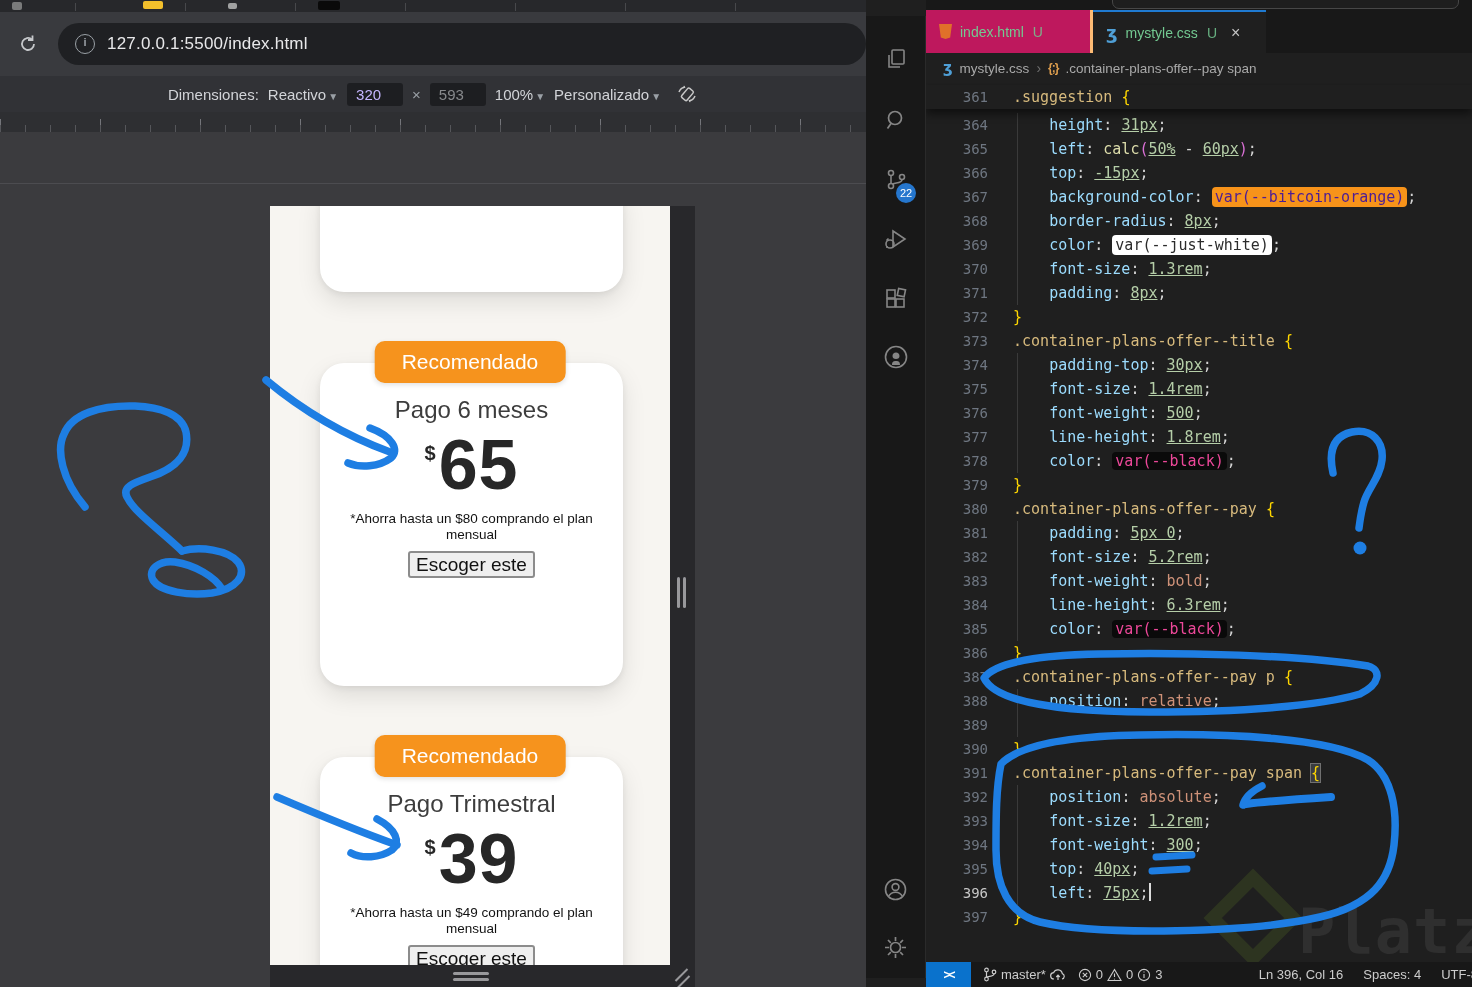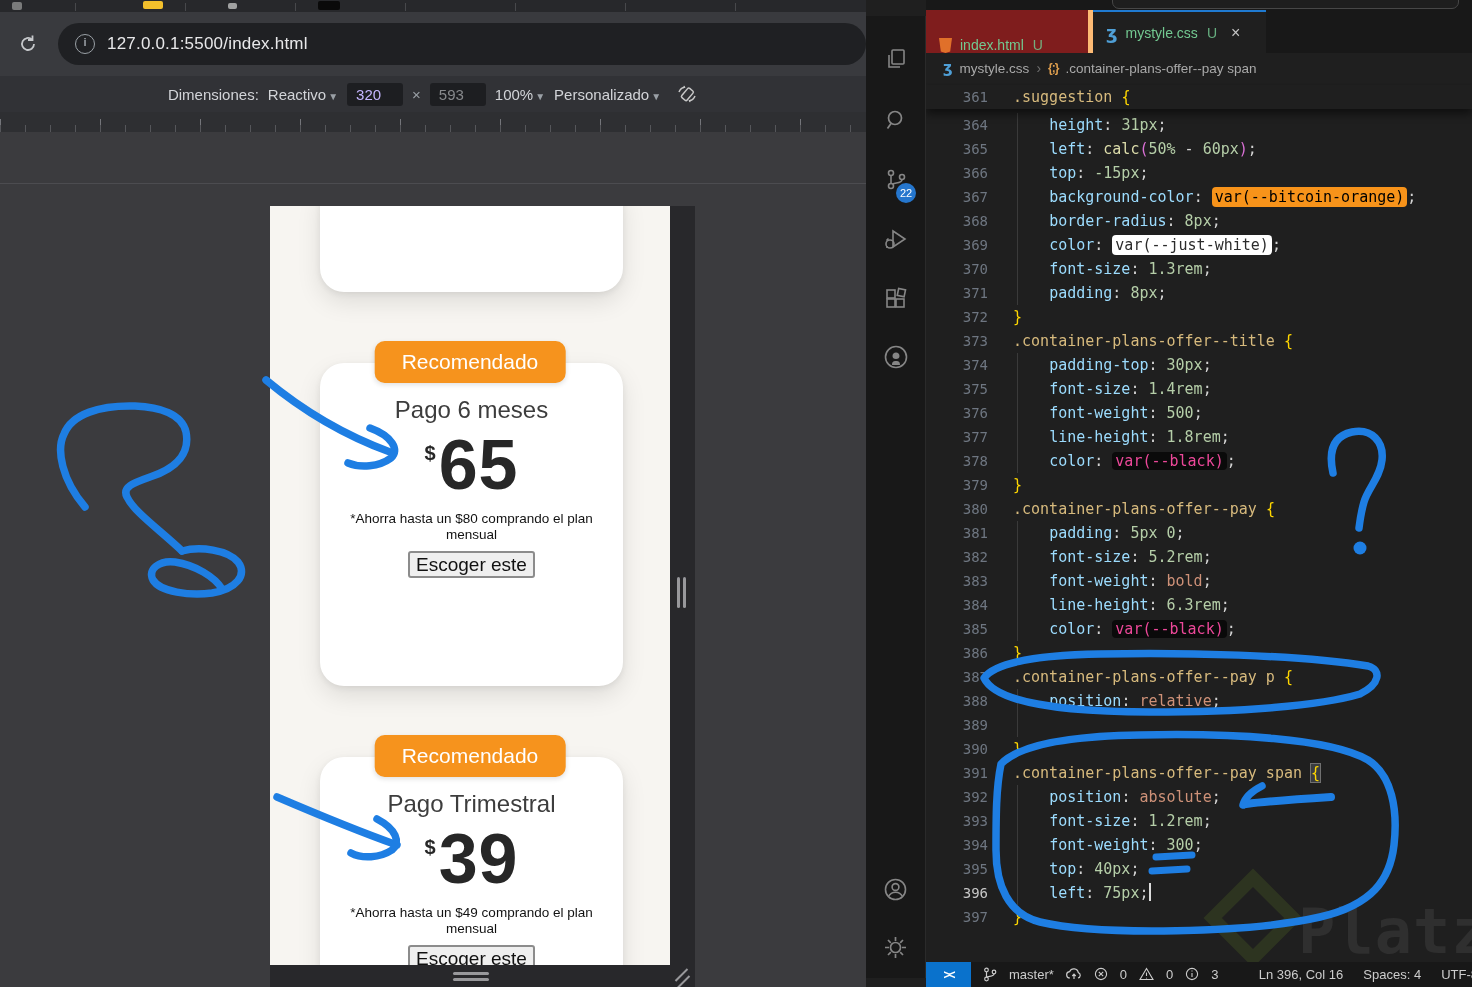--- a/index.html
+++ b/index.html
@@ -48,49 +48,49 @@
   .activitybar{position:absolute;left:0;top:16px;width:59px;height:962px;background:#181818;border-right:1px solid #2a2a2a;}
   .ab-icon{position:absolute;left:0;width:59px;height:50px;display:flex;align-items:center;justify-content:center;color:#868686;}
   .ab-badge{position:absolute;right:9px;bottom:2px;width:20px;height:20px;border-radius:50%;background:#2576cd;color:#fff;font-size:11px;line-height:20px;text-align:center;}
   .vsmain{position:absolute;left:60px;top:0;right:0;bottom:0;}
   .topstrip{position:absolute;top:0;left:0;right:0;height:10px;background:#181818;}
   .cc-box{position:absolute;left:186px;top:-8px;width:345px;height:15px;border:1px solid #474747;border-radius:7px;background:#1e1e1e;}
   .tabbar{position:absolute;top:10px;left:0;right:0;height:43px;background:#181818;display:flex;}
   .tab{height:100%;display:flex;align-items:center;gap:8px;padding:0 13px;font-size:14px;box-sizing:border-box;}
   .tab .fname{color:#73c991;}
   .tab .modflag{color:#73c991;opacity:.85;margin-left:1px;}
-  .tab-inactive{background:#7f1d1d;border-right:5px solid #fdba74;width:167px;align-items:flex-end;}
+  .tab-inactive{background:#be185d;border-right:3px solid #fdba74;width:167px;}
   .tab-active{background:#1f1f1f;border-top:2px solid #1f7ad1;width:173px;}
   .close-x{color:#c5c5c5;font-size:16px;margin-left:6px;}
   .html-icon{width:13px;height:15px;background:#e0702a;clip-path:polygon(0 0,100% 0,86% 90%,50% 100%,14% 90%);flex:none;}
   .css-icon{color:#4f9fd6;font-weight:bold;font-size:18px;line-height:14px;font-family:"DejaVu Sans",sans-serif;flex:none;}
   .breadcrumb{position:absolute;top:53px;left:0;right:0;height:30px;background:#1f1f1f;display:flex;align-items:center;gap:7px;padding-left:17px;font-size:13.5px;color:#a9a9a9;}
   .bc-sep{color:#6f6f6f;font-size:14px;}
   .sym-icon{color:#de9e4e;font-size:12px;font-weight:bold;letter-spacing:-1px;}
   .editor{position:absolute;top:83px;left:0;right:0;bottom:25px;background:#1f1f1f;overflow:hidden;font-family:"DejaVu Sans Mono","Liberation Mono",monospace;font-size:15px;color:#d4d4d4;}
   .sticky-row{position:absolute;top:2px;left:0;right:0;height:24px;background:#1f1f1f;box-shadow:0 5px 8px rgba(0,0,0,.5);z-index:3;}
   #code-lines{position:absolute;top:30px;left:0;right:0;z-index:1;}
   .cl{display:flex;height:24px;line-height:24px;white-space:pre;}
   .ln{width:62px;flex:none;text-align:right;color:#6e7681;font-size:14px;}
   .ln.cur{color:#c8c8c8;}
   .lc{position:relative;padding-left:25px;}
   .guide{position:absolute;left:29px;top:0;bottom:0;width:1px;background:#3a3a3a;}
-  .tk-o{color:#d4d4d4;} .tk-p{color:#9cdcfe;} .tk-n{color:#b5cea8;} .tk-k{color:#ce9178;}
+  .tk-o{color:#d4d4d4;} .tk-p{color:#9cdcfe;} .tk-n{color:#b5cea8;text-decoration:underline;} .tk-k{color:#ce9178;}
   .tk-s{color:#d7ba7d;} .tk-b{color:#ffd700;} .tk-q{color:#da70d6;} .tk-f{color:#dcdcaa;}
-  .tk-vo{background:#f7931a;color:#000000;border-radius:4px;padding:1px 3px;}
+  .tk-vo{background:#f7931a;color:#4c1d95;border-radius:4px;padding:1px 3px;}
   .tk-vw{background:#ffffff;color:#2b2b2b;border-radius:4px;padding:1px 3px;}
   .tk-vb{background:#0a0a0a;color:#ec4899;border-radius:4px;padding:0 3px;}
   .tk-m{color:#ffd700;background:#3a3d41;outline:1px solid #707070;}
   .cursor-bar{display:inline-block;width:2px;height:18px;background:#dcdcdc;vertical-align:-3px;margin-left:1px;}
   .watermark{position:absolute;z-index:0;opacity:.85;}
   .wm-diamond{position:absolute;left:292px;top:800px;width:44px;height:44px;border:13px solid #353e20;transform:rotate(45deg);opacity:.8;}
   .wm-text{position:absolute;left:372px;top:812px;font-size:62px;font-weight:bold;color:#383838;opacity:.75;letter-spacing:1px;}
   .statusbar{position:absolute;left:0;right:0;bottom:0;height:25px;background:#181818;display:flex;align-items:center;color:#cccccc;font-size:13px;overflow:hidden;}
   .remote-ind{width:45px;height:100%;background:#0a72cc;color:#fff;display:flex;align-items:center;justify-content:center;font-weight:bold;font-size:12px;letter-spacing:-2px;flex:none;}
-  .sb-item{display:flex;gap:12px;margin-left:12px;white-space:nowrap;}
+  .sb-item{display:flex;align-items:center;gap:4px;margin-left:12px;white-space:nowrap;}
   .sb-right{margin-left:auto;display:flex;gap:20px;margin-right:-6px;white-space:nowrap;}
   svg{display:block;}
   #annotations{position:absolute;inset:0;z-index:60;pointer-events:none;}
 </style>
 </head>
 <body>
 
 <div id="stage">
 
   <section id="browser">

